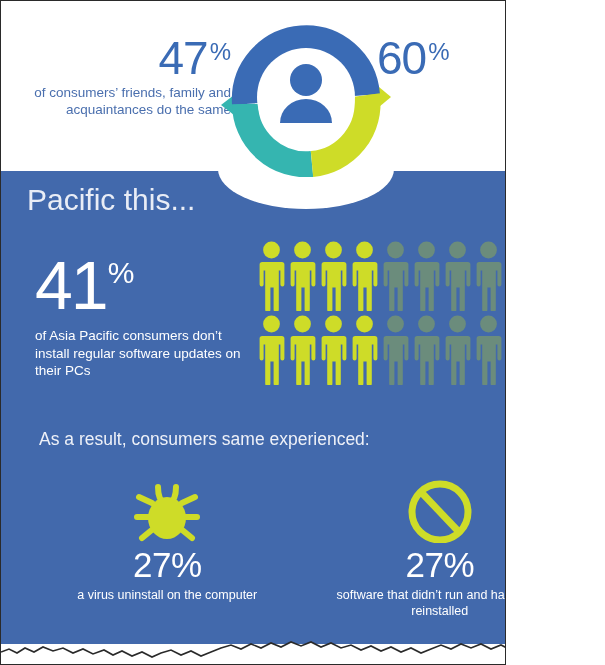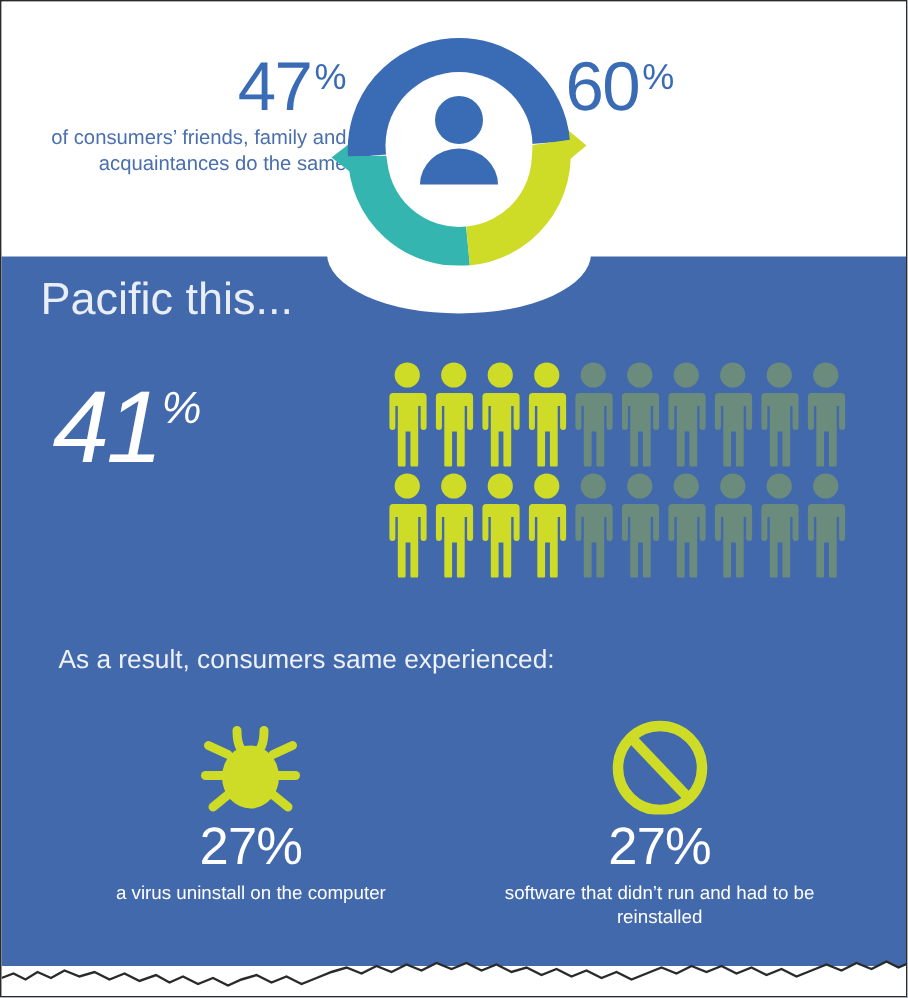--- a/index.html
+++ b/index.html
@@ -7,21 +7,21 @@
     margin: 0;
     padding: 0;
     background: #ffffff;
   }
   body {
     font-family: "Liberation Sans", sans-serif;
   }
 
   #infographic {
     position: relative;
-    width: 605px;
+    width: 506px;
     height: 665px;
     overflow: hidden;
     background: #ffffff;
     box-sizing: border-box;
     border: 1px solid #2a2a2a;
   }
 
   
   .top-band {
     position: absolute;
@@ -135,21 +135,20 @@
     width: 215px;
     z-index: 6;
   }
   .stat41-num {
     color: #ffffff;
     font-size: 68px;
     line-height: 68px;
     font-weight: 300;
     letter-spacing: -2px;
     white-space: nowrap;
-    font-style: italic;
   }
   .stat41-num .pct-sign {
     font-size: 30px;
     vertical-align: 26px;
     letter-spacing: 0;
     margin-left: 1px;
   }
   .stat41-caption {
     color: #ffffff;
     font-size: 13.5px;
@@ -257,20 +256,21 @@
         <circle cx="89" cy="73" r="16"></circle>
         <path d="M63 116 a26 24 0 0 1 52 0 z"></path>
       </g>
     </svg>
   </div>
 
   <div class="despite-heading">Pacific this...</div>
 
   <div class="stat41">
     <div class="stat41-num"><span>41</span><span class="pct-sign">%</span></div>
+    <div class="stat41-caption">of Asia Pacific consumers don’t install regular software updates on their PCs</div>
   </div>
 
   <div class="people" id="people-grid">
       <div class="people-row">
         <svg class="person" width="29" height="70" viewBox="0 0 29 70" xmlns="http://www.w3.org/2000/svg">
           <circle cx="14.5" cy="9" r="8.4" fill="#cedc28"></circle>
           <path d="M4.2 21 h20.6 a2.6 2.6 0 0 1 2.6 2.6 v20 a2 2 0 0 1 -4 0 v-14 h-1.6 v39 a2.6 2.6 0 0 1 -5.2 0 v-22 h-3.2 v22 a2.6 2.6 0 0 1 -5.2 0 v-39 h-1.6 v14 a2 2 0 0 1 -4 0 v-20 a2.6 2.6 0 0 1 2.6 -2.6 z" fill="#cedc28"></path>
         </svg>
         <svg class="person" width="29" height="70" viewBox="0 0 29 70" xmlns="http://www.w3.org/2000/svg">
           <circle cx="14.5" cy="9" r="8.4" fill="#cedc28"></circle>

